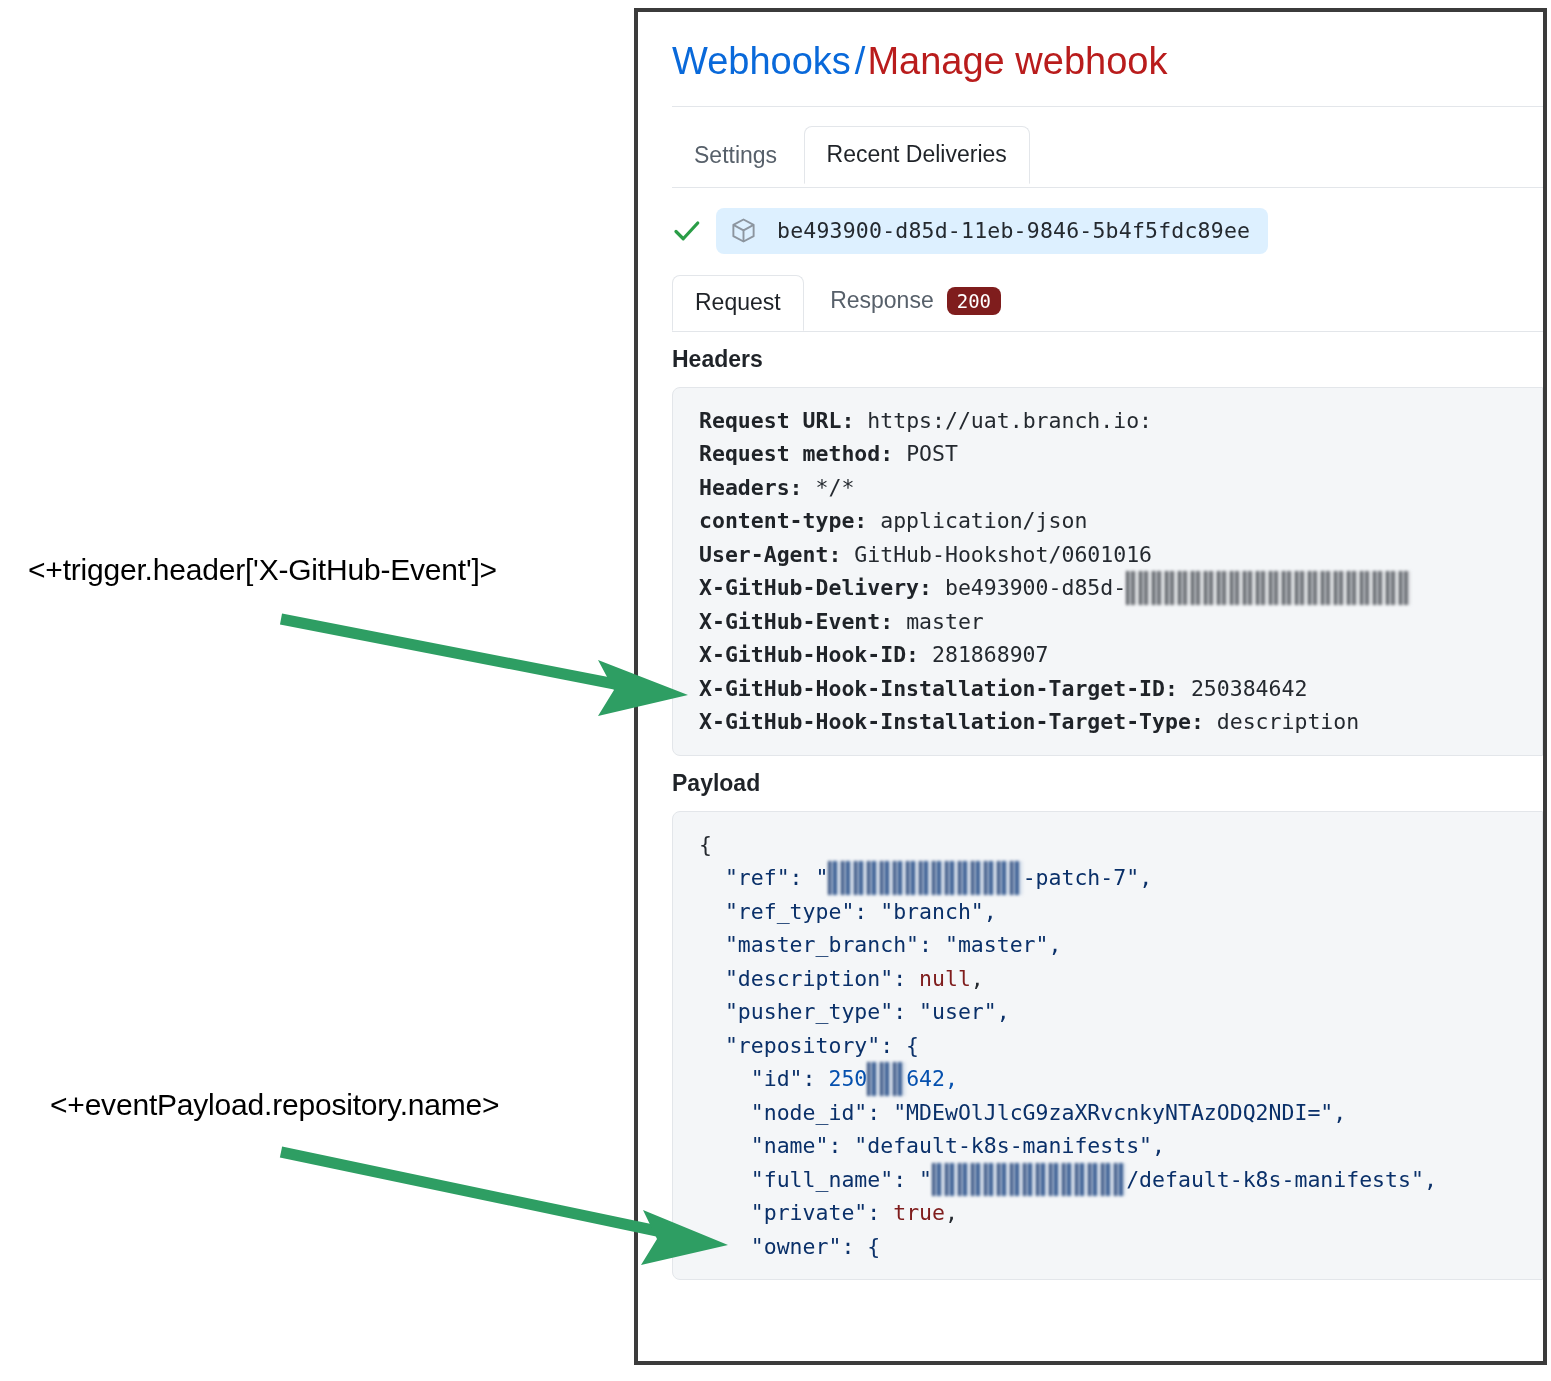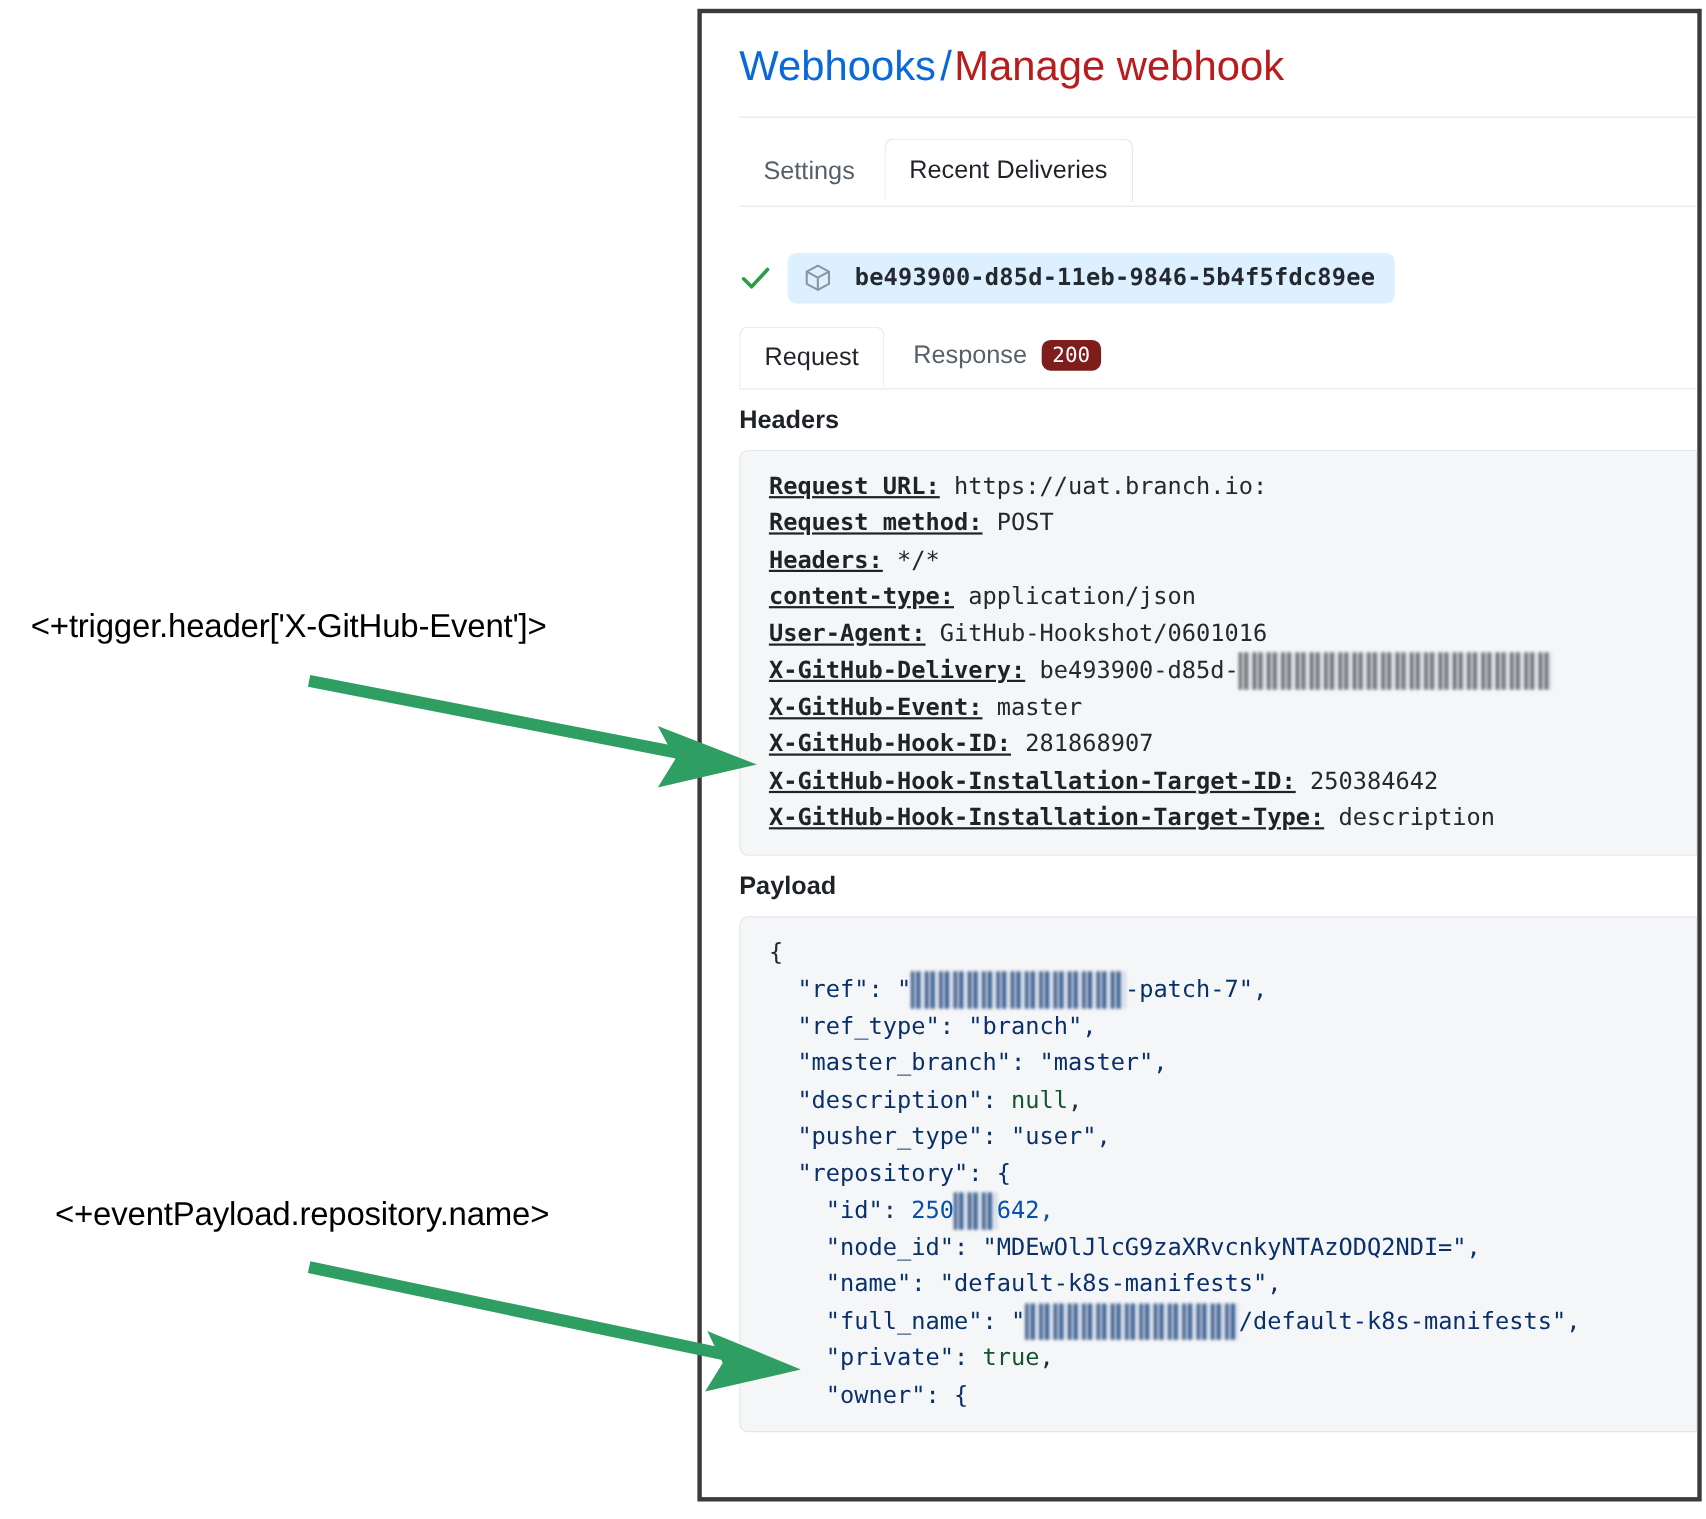--- a/index.html
+++ b/index.html
@@ -114,25 +114,24 @@
     background: #ffffff;
     border: 1px solid #e3e6ea;
     border-bottom: 1px solid #ffffff;
     border-radius: 8px 8px 0 0;
     z-index: 3;
   }
 
   
   .delivery-row {
     margin-left: 34px;
-    margin-top: 42px;
+    margin-top: 20px;
     display: flex;
     align-items: center;
     height: 46px;
-    font-weight: bold;
   }
   .check-icon {
     width: 30px;
     height: 30px;
     flex: 0 0 auto;
     margin-right: 14px;
     display: block;
   }
   .delivery-chip {
     display: flex;
@@ -222,25 +221,25 @@
     border: 1px solid #e3e6ea;
     border-radius: 8px 0 0 8px;
     padding: 16px 0 16px 26px;
     font-family: "DejaVu Sans Mono", monospace;
     font-size: 21.5px;
     line-height: 33.5px;
     color: #24292f;
     white-space: pre;
     overflow: hidden;
   }
-  .code-block .k { font-weight: bold; color: #1f2328; text-decoration: underline; }
+  .code-block .k { font-weight: bold; color: #1f2328; }
   .json-key   { color: #0a3069; }
   .json-str   { color: #0a3069; }
   .json-punct { color: #24292f; }
-  .json-lit   { color: #14532d; text-align: center; }
+  .json-lit   { color: #7f1d1d; text-align: center; }
   .json-num   { color: #0550ae; }
 
   
   .redact {
     display: inline-block;
     position: relative;
     color: transparent;
     vertical-align: baseline;
     background-repeat: repeat-x;
     background-size: 13px 100%;

